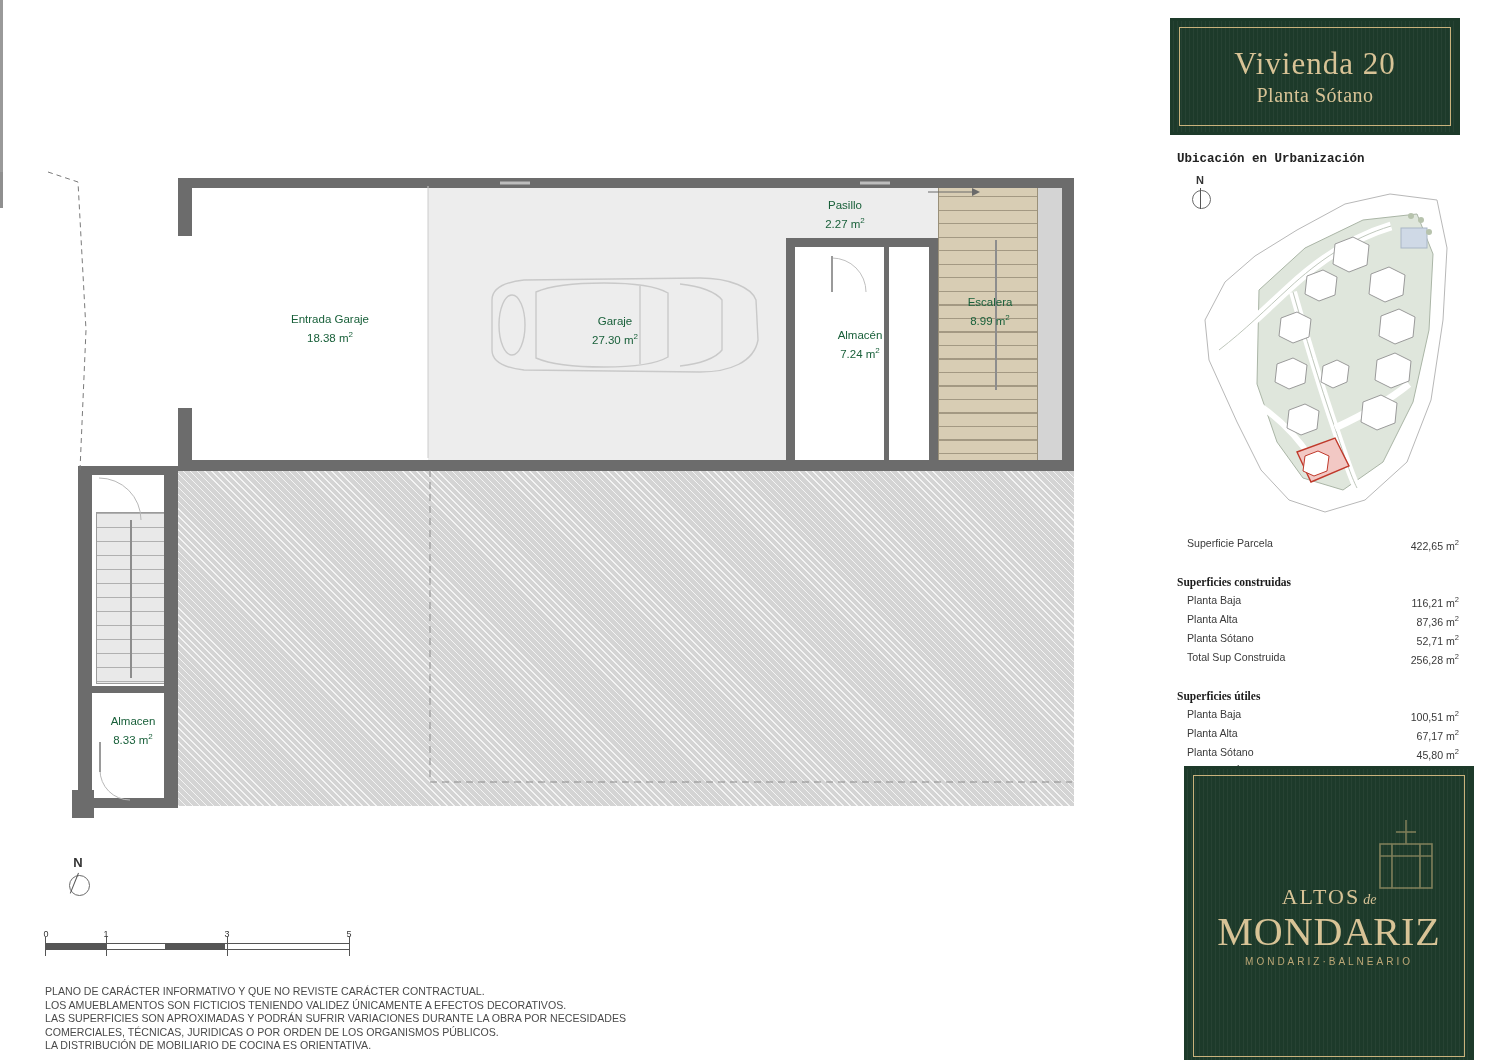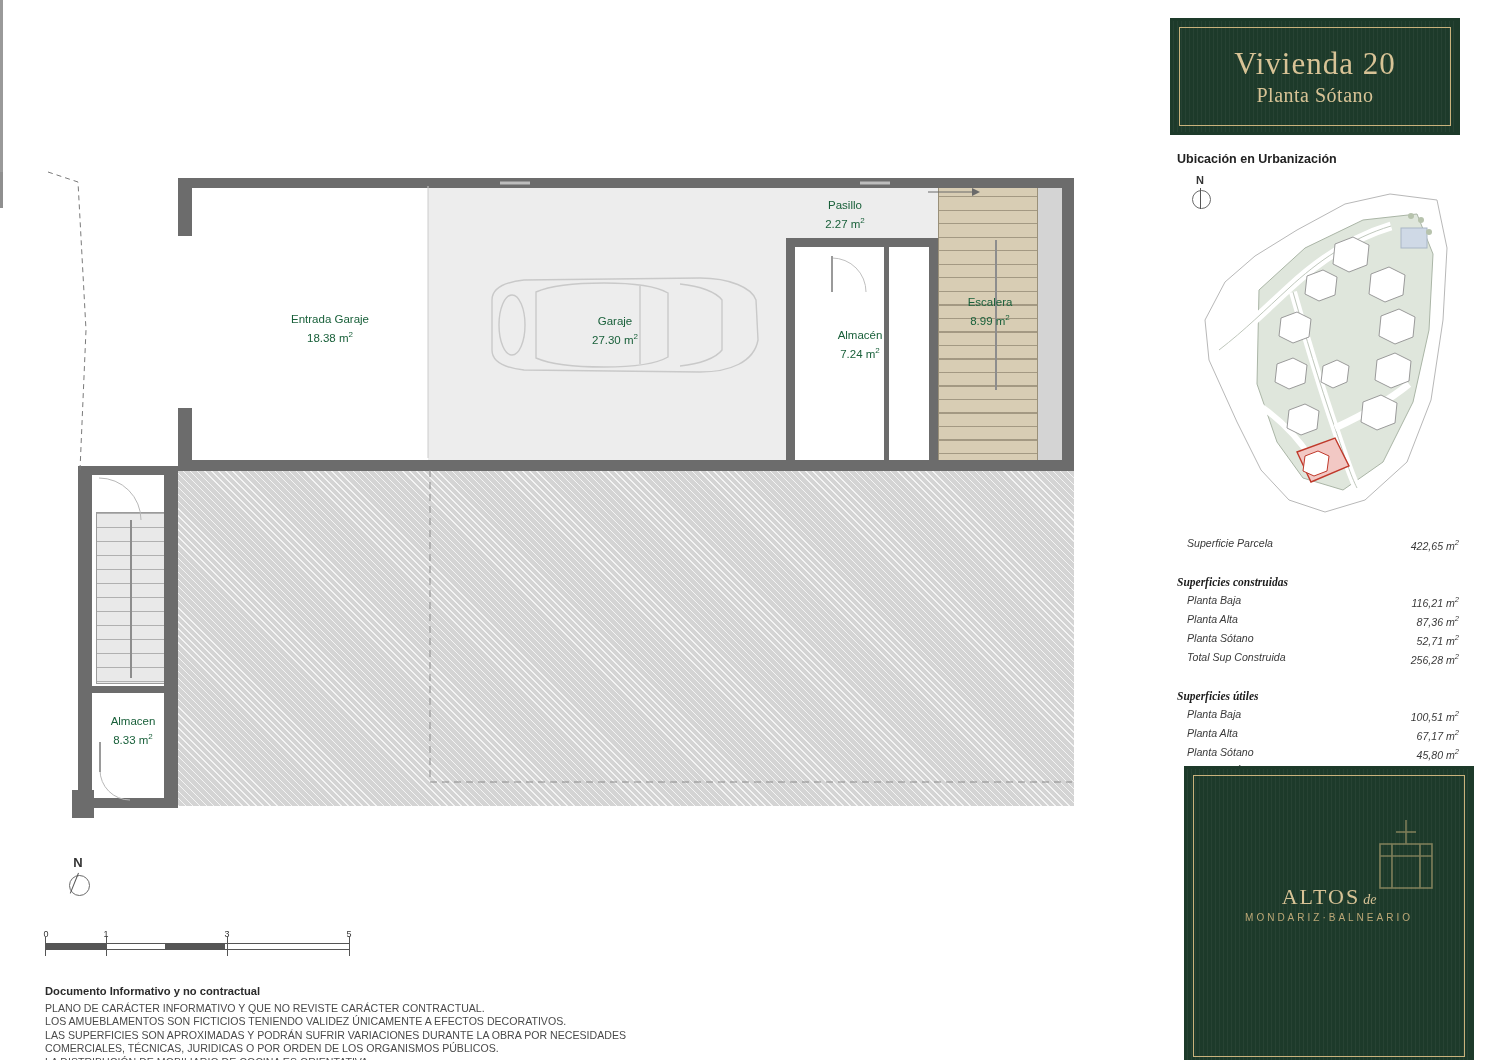--- a/index.html
+++ b/index.html
@@ -168,40 +168,40 @@
     color: #d8c396;
     font-family: "Liberation Serif", serif;
     font-size: 20px;
     letter-spacing: 0.5px;
     line-height: 26px;
   }
 
   
   #loc-title {
     position: absolute; left: 12px; top: 152px;
-    font-family: Liberation Sans, sans-serif;
+    font-family: Liberation Mono, monospace;
     font-weight: bold; font-size: 12.5px; color: #222;
   }
   #loc-north {
     position: absolute; left: 15px; top: 174px; width: 40px; height: 48px;
   }
   #loc-north .nl { position: absolute; left:0; top:0; width: 40px; text-align:center; font-size: 11px; font-weight: bold; color:#333; }
   #loc-north .nc { position: absolute; left: 12px; top: 16px; width: 17px; height: 17px; border: 1px solid #6a6a6a; border-radius: 50%; }
   #loc-north .nn { position: absolute; left: 20px; top: 14px; width: 1px; height: 21px; background: #555; }
 
   #map-wrap {
     position: absolute; left: 20px; top: 170px;
     width: 275px; height: 355px;
   }
 
   
   #surfaces {
     position: absolute; left: 12px; top: 535px;
     width: 282px;
-    font-size: 10.6px; color: #3a3a3a; font-style: italic;
+    font-size: 10.6px; color: #3a3a3a;
   }
   #surfaces .row {
     display: flex; justify-content: space-between;
     line-height: 16.5px;
   }
   #surfaces .row .lbl { padding-left: 0; }
   #surfaces .row.ind .lbl { padding-left: 10px; }
   #surfaces .row .val { text-align: right; white-space: nowrap; }
   #surfaces .hdr {
     font-family: "Liberation Serif", serif;
@@ -379,21 +379,20 @@
     <div class="sb-tick" style="left:61px;"></div>
     <div class="sb-tick" style="left:182px;"></div>
     <div class="sb-tick" style="left:304px;"></div>
     <div class="sb-num" style="left:1px;">0</div>
     <div class="sb-num" style="left:61px;">1</div>
     <div class="sb-num" style="left:182px;">3</div>
     <div class="sb-num" style="left:304px;">5</div>
   </div>
 
   <div id="disclaimer">
-    <div class="dtitle">Documento Informativo y no contractual</div>
     <div>PLANO DE CARÁCTER INFORMATIVO Y QUE NO REVISTE CARÁCTER CONTRACTUAL.</div>
     <div>LOS AMUEBLAMENTOS SON FICTICIOS TENIENDO VALIDEZ ÚNICAMENTE A EFECTOS DECORATIVOS.</div>
     <div>LAS SUPERFICIES SON APROXIMADAS Y PODRÁN SUFRIR VARIACIONES DURANTE LA OBRA POR NECESIDADES</div>
     <div>COMERCIALES, TÉCNICAS, JURIDICAS O POR ORDEN DE LOS ORGANISMOS PÚBLICOS.</div>
     <div>LA DISTRIBUCIÓN DE MOBILIARIO DE COCINA ES ORIENTATIVA.</div>
   </div>
 </div>
 
 <div id="right-col">
 
@@ -511,17 +510,18 @@
         <g fill="none" stroke="#c9b27c" stroke-width="1.6">
           <rect x="14" y="34" width="52" height="44"></rect>
           <path d="M 40 10 L 40 34"></path>
           <path d="M 30 22 L 50 22"></path>
           <path d="M 26 34 L 26 78 M 54 34 L 54 78"></path>
           <path d="M 14 46 L 66 46"></path>
         </g>
       </svg>
       <div id="logo-mark">
         <span class="altos">ALTOS</span><span class="de">de</span>
+        <div class="mond">MONDARIZ</div>
         <div class="sub">MONDARIZ·BALNEARIO</div>
       </div>
     </div>
   </div>
 </div>
 
 </body></html>

